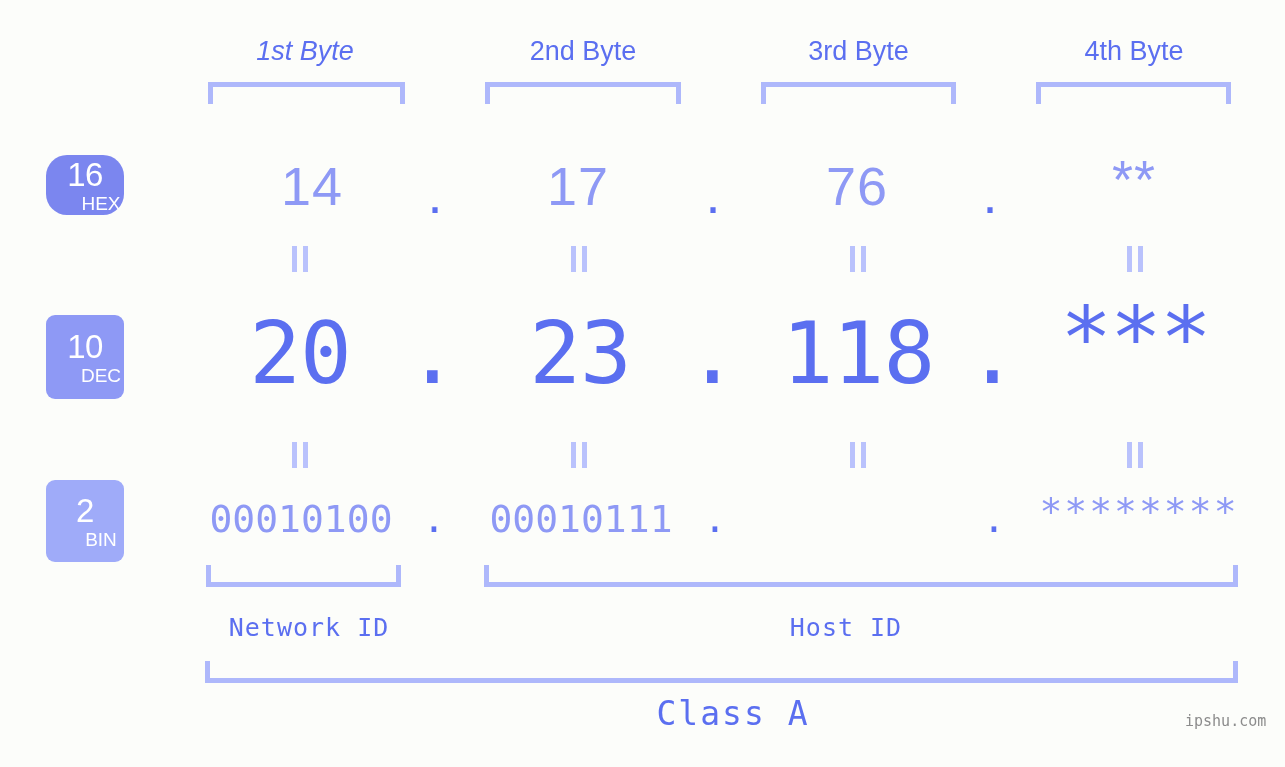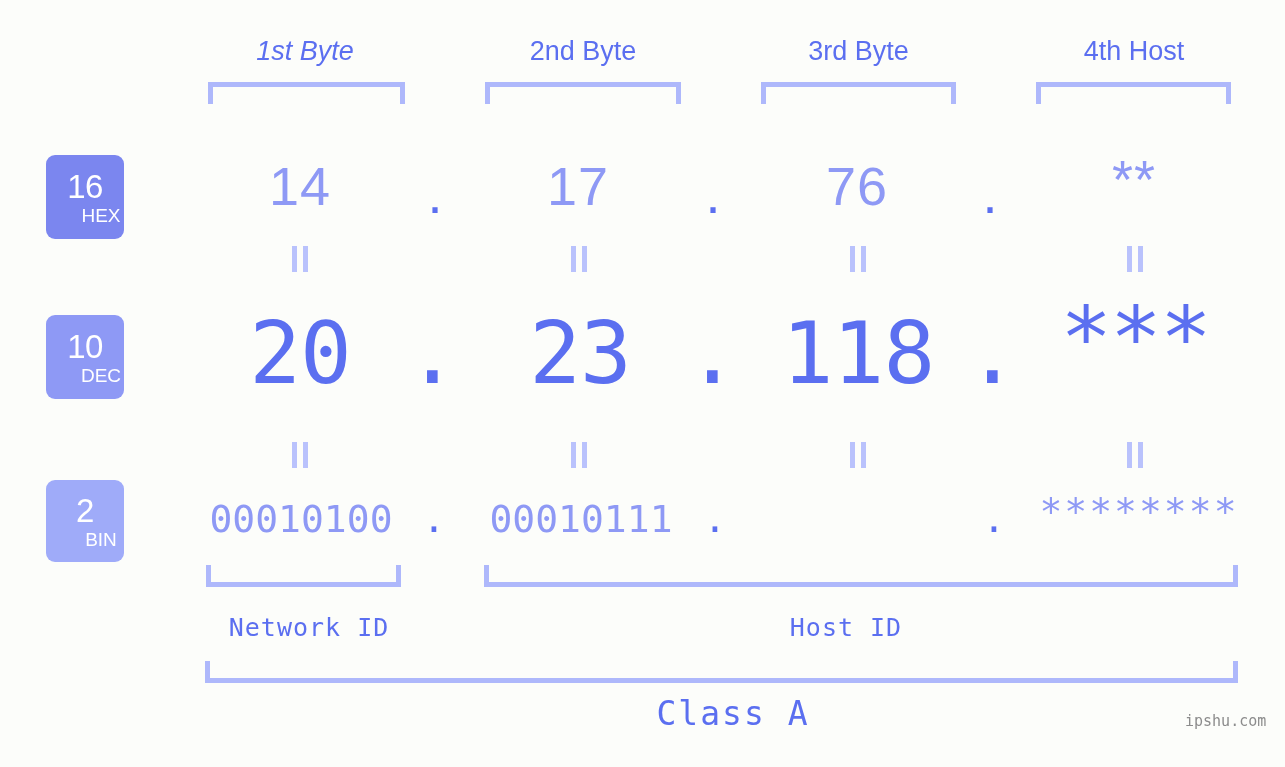--- a/index.html
+++ b/index.html
@@ -79,21 +79,21 @@
     font-weight: 400;
     letter-spacing: -0.5px;
   }
   .badge .nm {
     font-size: 19px;
     font-weight: 400;
     margin-top: 3px;
     letter-spacing: 0px;
     margin-left: 32px;
   }
-  .badge-hex { top: 155px; height: 84px; background: #7b86ef; }
+  .badge-hex { top: 155px; height: 60px; background: #7b86ef; border-radius: 21px; }
   .badge-dec { top: 315px; height: 84px; background: #8e99f5; }
   .badge-bin { top: 480px; height: 82px; background: #9fabf9; }
 
   
   .val {
     position: absolute;
     white-space: nowrap;
     text-align: center;
   }
 
@@ -192,21 +192,21 @@
   }
 </style>
 </head>
 <body>
 
 <div class="stage">
 
   <div class="byte-label" style="left:205px; top:36px; width:200px;font-style:italic;">1st Byte</div>
   <div class="byte-label" style="left:483px; top:36px; width:200px;">2nd Byte</div>
   <div class="byte-label" style="left:760px; top:36px; width:197px;">3rd Byte</div>
-  <div class="byte-label" style="left:1034px; top:36px; width:200px;">4th Host</div>
+  <div class="byte-label" style="left:1034px; top:36px; width:200px;">4th Byte</div>
 
   <div class="bracket down" style="left:208px; top:82px; width:197px;">
     <div class="bar"></div>
     <div class="tick l"></div>
     <div class="tick r"></div>
   </div>
   <div class="bracket down" style="left:485px; top:82px; width:196px;">
     <div class="bar"></div>
     <div class="tick l"></div>
     <div class="tick r"></div>
@@ -220,21 +220,21 @@
     <div class="bar"></div>
     <div class="tick l"></div>
     <div class="tick r"></div>
   </div>
 
   <div class="badge badge-hex">
     <span class="num">16</span>
     <span class="nm">HEX</span>
   </div>
 
-  <div class="val hex-val" style="left:200px; top:155px; width:200px;">14</div>
+  <div class="val hex-val" style="left:212px; top:155px; width:200px;">14</div>
   <div class="val hex-dot" style="left:400px; top:163px; width:70px;">.</div>
 
   <div class="val hex-val" style="left:478px; top:155px; width:200px;">17</div>
   <div class="val hex-dot" style="left:678px; top:163px; width:70px;">.</div>
 
   <div class="val hex-val" style="left:757px; top:155px; width:200px;">76</div>
   <div class="val hex-dot" style="left:955px; top:163px; width:70px;">.</div>
 
   <div class="val hex-val" style="left:1034px; top:148px; width:200px;">**</div>
 

